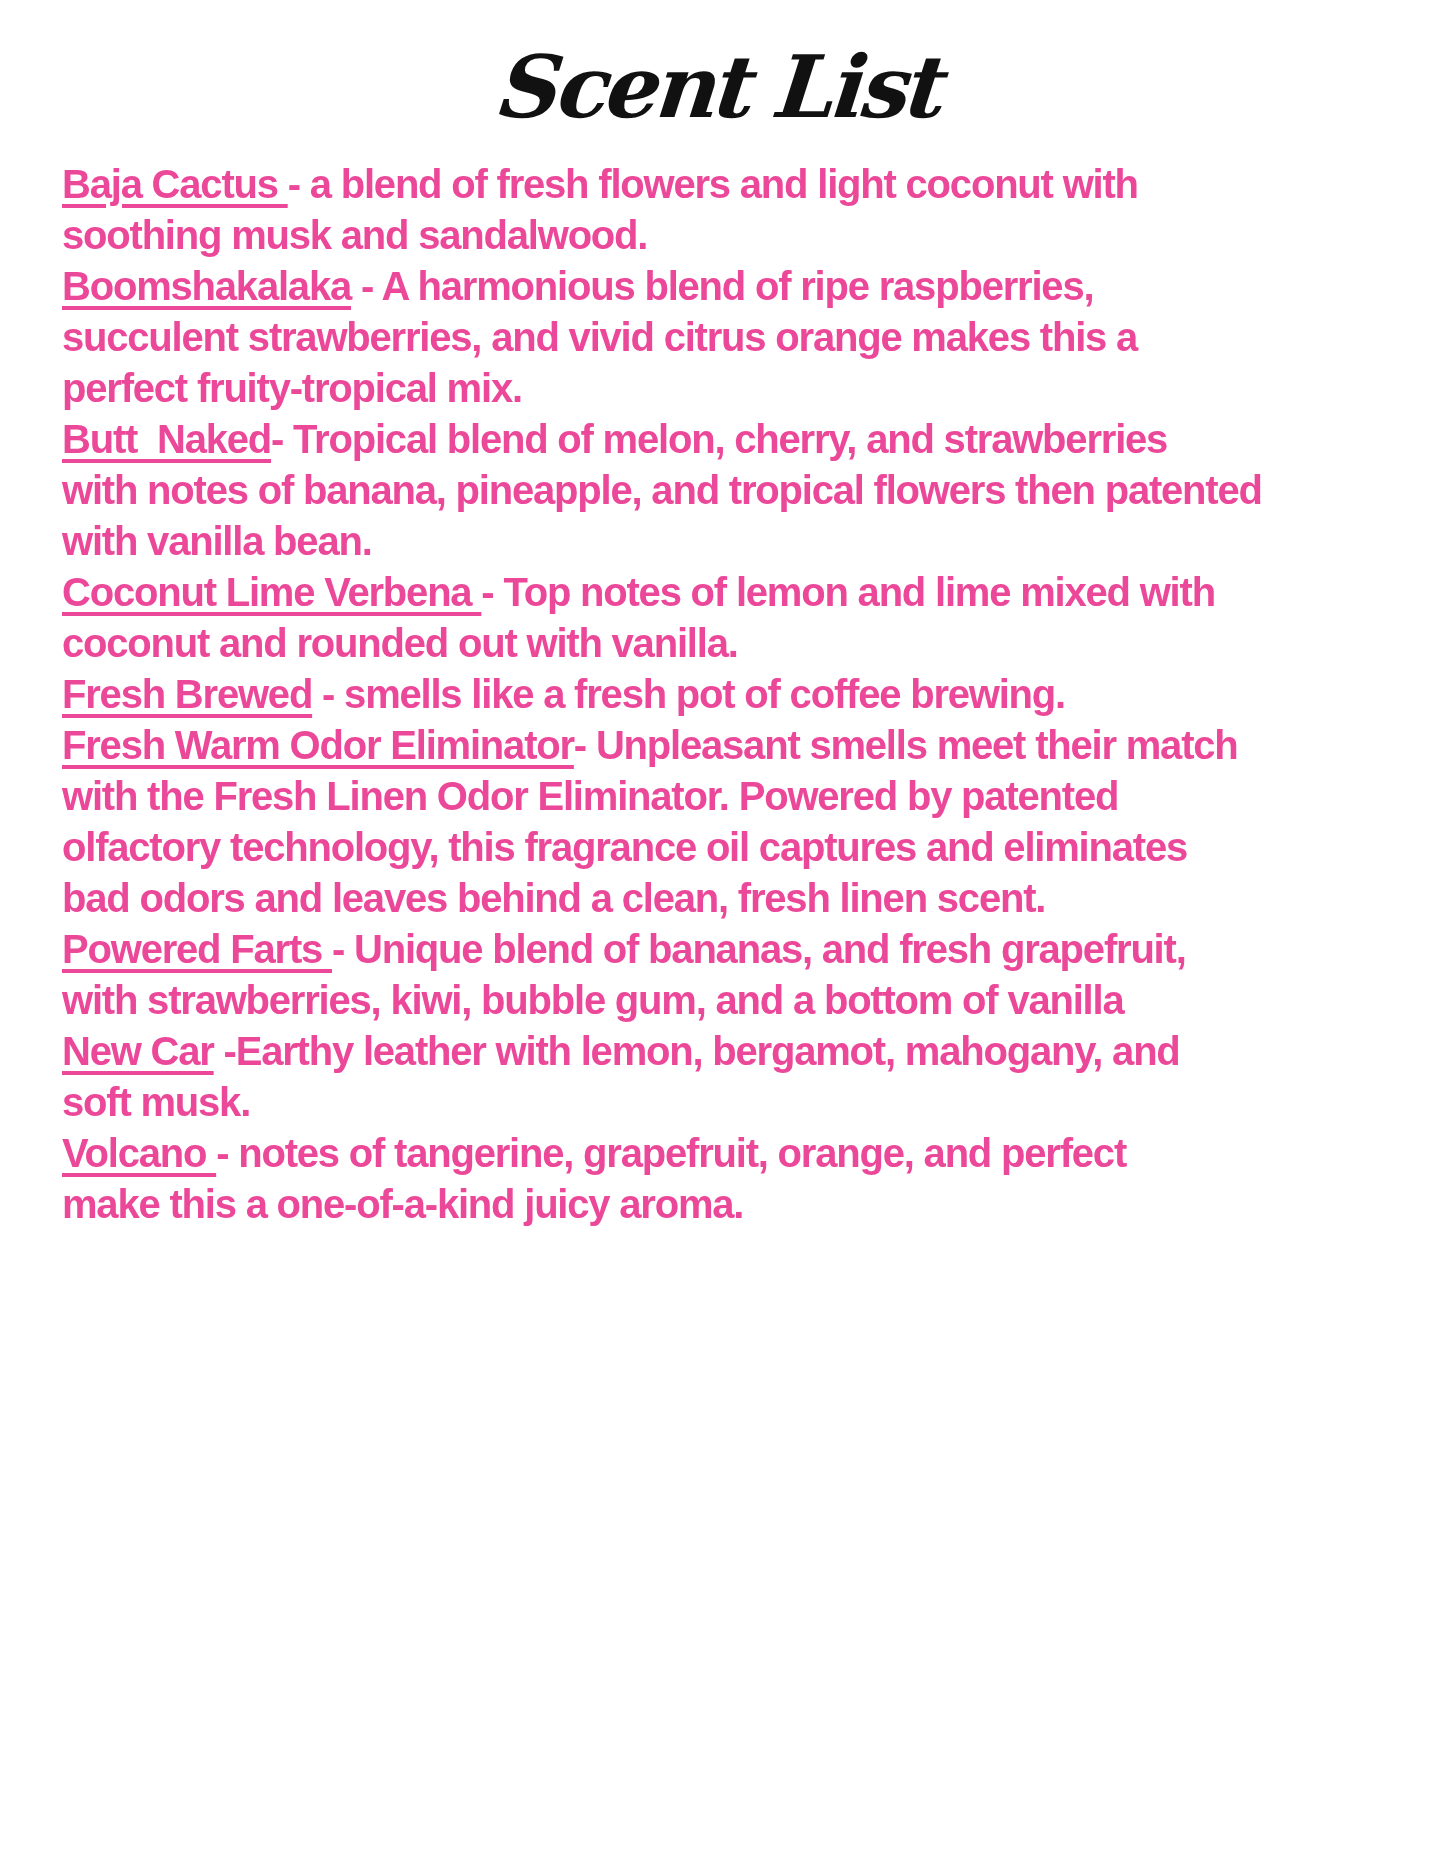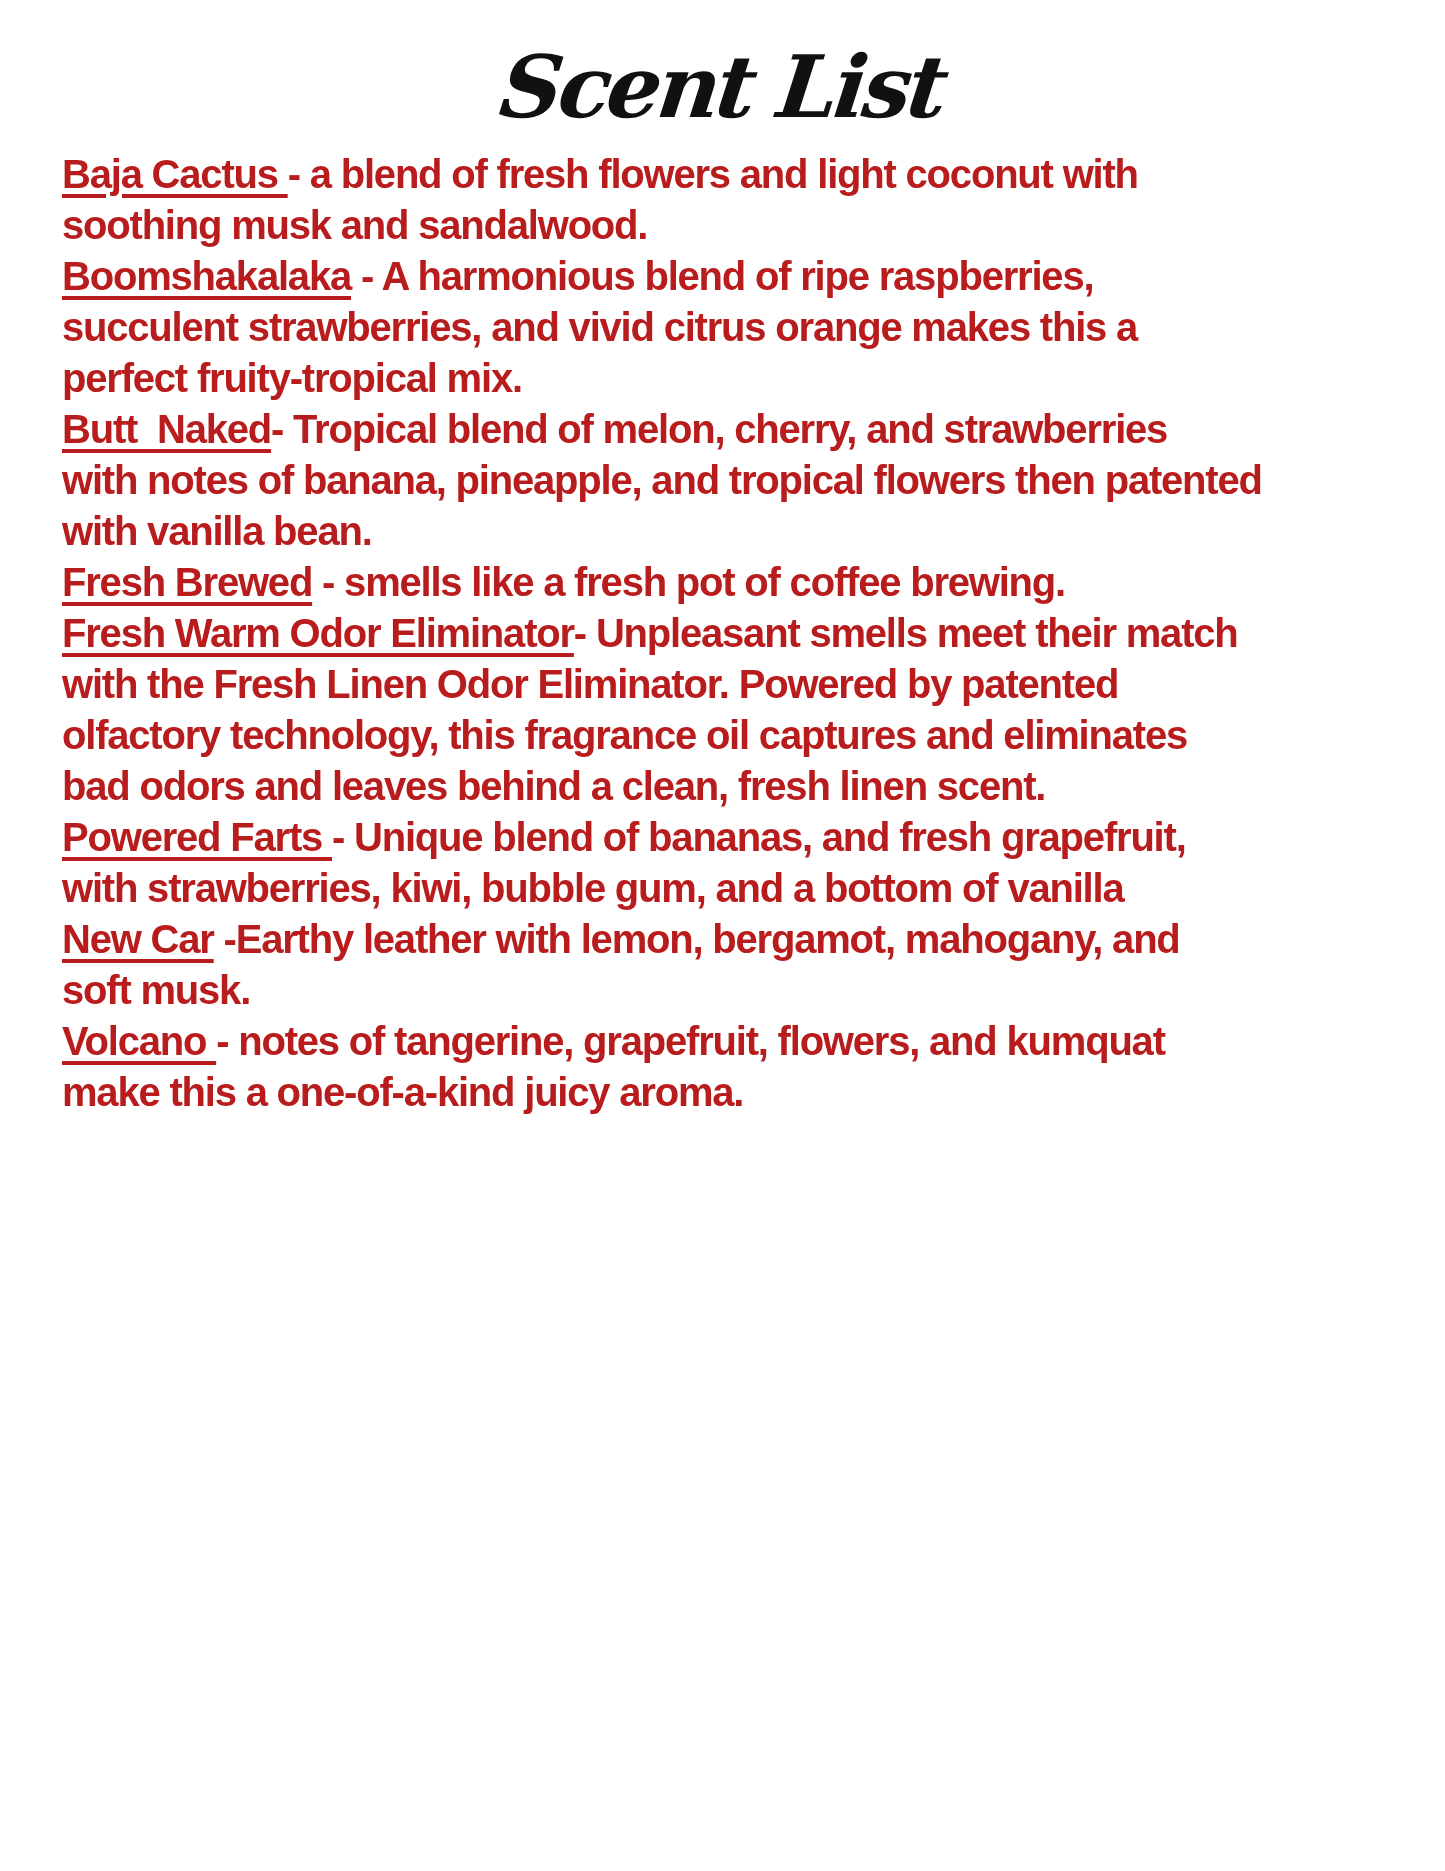--- a/index.html
+++ b/index.html
@@ -22,28 +22,28 @@
     font-family: "DejaVu Serif", serif;
     font-style: italic;
     font-weight: 700;
     font-size: 86px;
     line-height: 1.15;
     letter-spacing: -4px;
     transform: skewX(-7deg);
     color: #111111;
   }
   .entries {
-    margin-top: 12px;
+    margin-top: 22px;
     padding: 0 34px 0 62px;
     font-family: "Liberation Sans", sans-serif;
     font-weight: 700;
     font-size: 40px;
     line-height: 51px;
     letter-spacing: -1.2px;
-    color: #b91c1c;
+    color: #ec4899;
   }
   .entry {
     margin: 0;
     padding: 0;
   }
   .scent-name, .scent-desc {
     white-space: pre-wrap;
   }
   .scent-name {
     text-decoration: underline;
@@ -58,25 +58,27 @@
   <h1 class="title">Scent List</h1>
   <section class="entries">
     <p class="entry"><span class="scent-name">Baja Cactus </span><span class="scent-desc">- a blend of fresh flowers and light coconut with
 soothing musk and sandalwood.</span></p>
     <p class="entry"><span class="scent-name">Boomshakalaka</span><span class="scent-desc"> - A harmonious blend of ripe raspberries,
 succulent strawberries, and vivid citrus orange makes this a
 perfect fruity-tropical mix.</span></p>
     <p class="entry"><span class="scent-name">Butt  Naked</span><span class="scent-desc">- Tropical blend of melon, cherry, and strawberries
 with notes of banana, pineapple, and tropical flowers then patented
 with vanilla bean.</span></p>
+    <p class="entry"><span class="scent-name">Coconut Lime Verbena </span><span class="scent-desc">- Top notes of lemon and lime mixed with
+coconut and rounded out with vanilla.</span></p>
     <p class="entry"><span class="scent-name">Fresh Brewed</span><span class="scent-desc"> - smells like a fresh pot of coffee brewing.</span></p>
     <p class="entry"><span class="scent-name">Fresh Warm Odor Eliminator</span><span class="scent-desc">- Unpleasant smells meet their match
 with the Fresh Linen Odor Eliminator. Powered by patented
 olfactory technology, this fragrance oil captures and eliminates
 bad odors and leaves behind a clean, fresh linen scent.</span></p>
     <p class="entry"><span class="scent-name">Powered Farts </span><span class="scent-desc">- Unique blend of bananas, and fresh grapefruit,
 with strawberries, kiwi, bubble gum, and a bottom of vanilla</span></p>
     <p class="entry"><span class="scent-name">New Car</span><span class="scent-desc"> -Earthy leather with lemon, bergamot, mahogany, and
 soft musk.</span></p>
-    <p class="entry"><span class="scent-name">Volcano </span><span class="scent-desc">- notes of tangerine, grapefruit, flowers, and kumquat
+    <p class="entry"><span class="scent-name">Volcano </span><span class="scent-desc">- notes of tangerine, grapefruit, orange, and perfect
 make this a one-of-a-kind juicy aroma.</span></p>
   </section>
 </main>
 
 </body></html>

